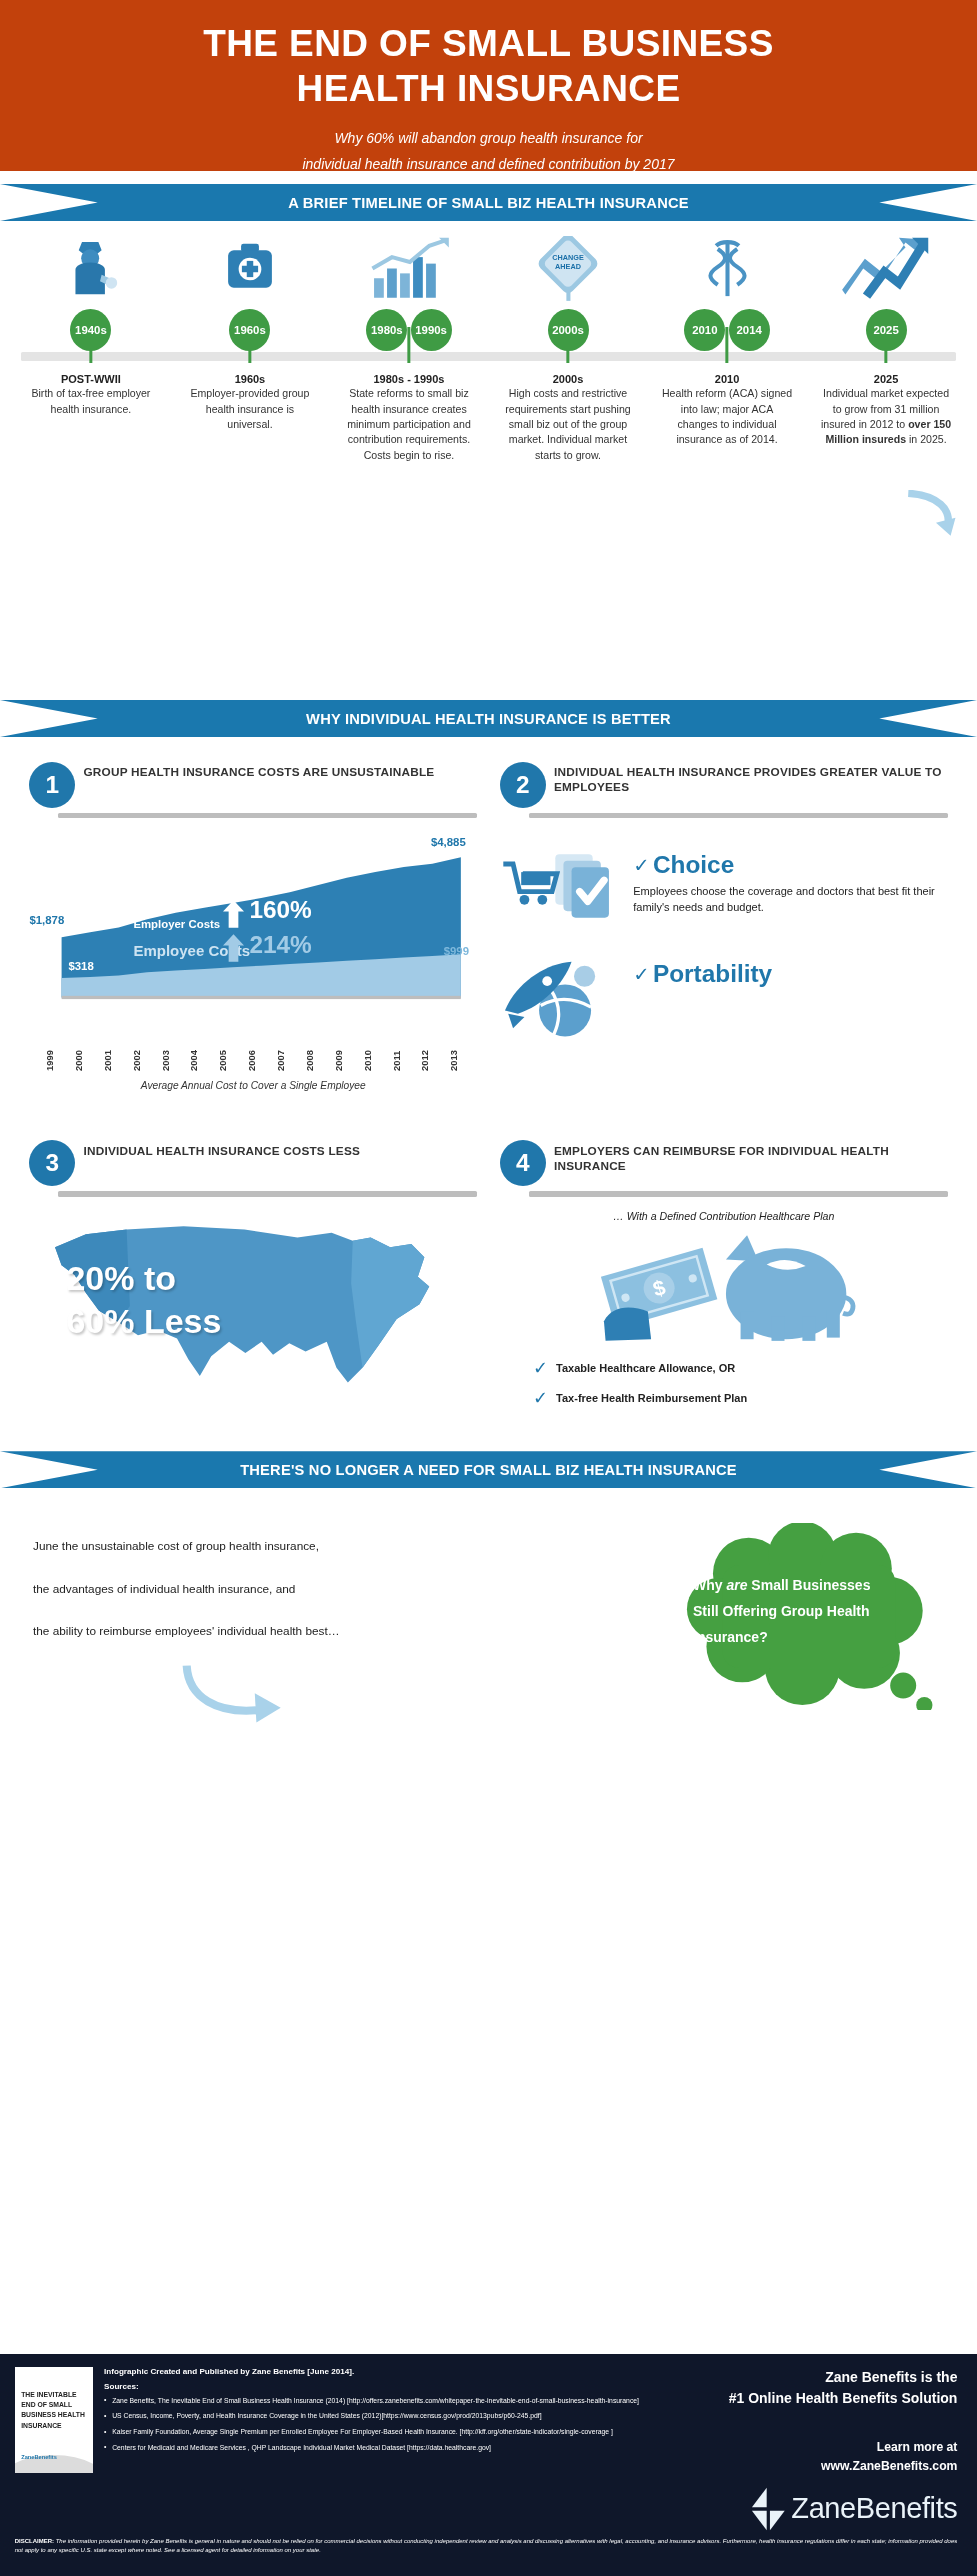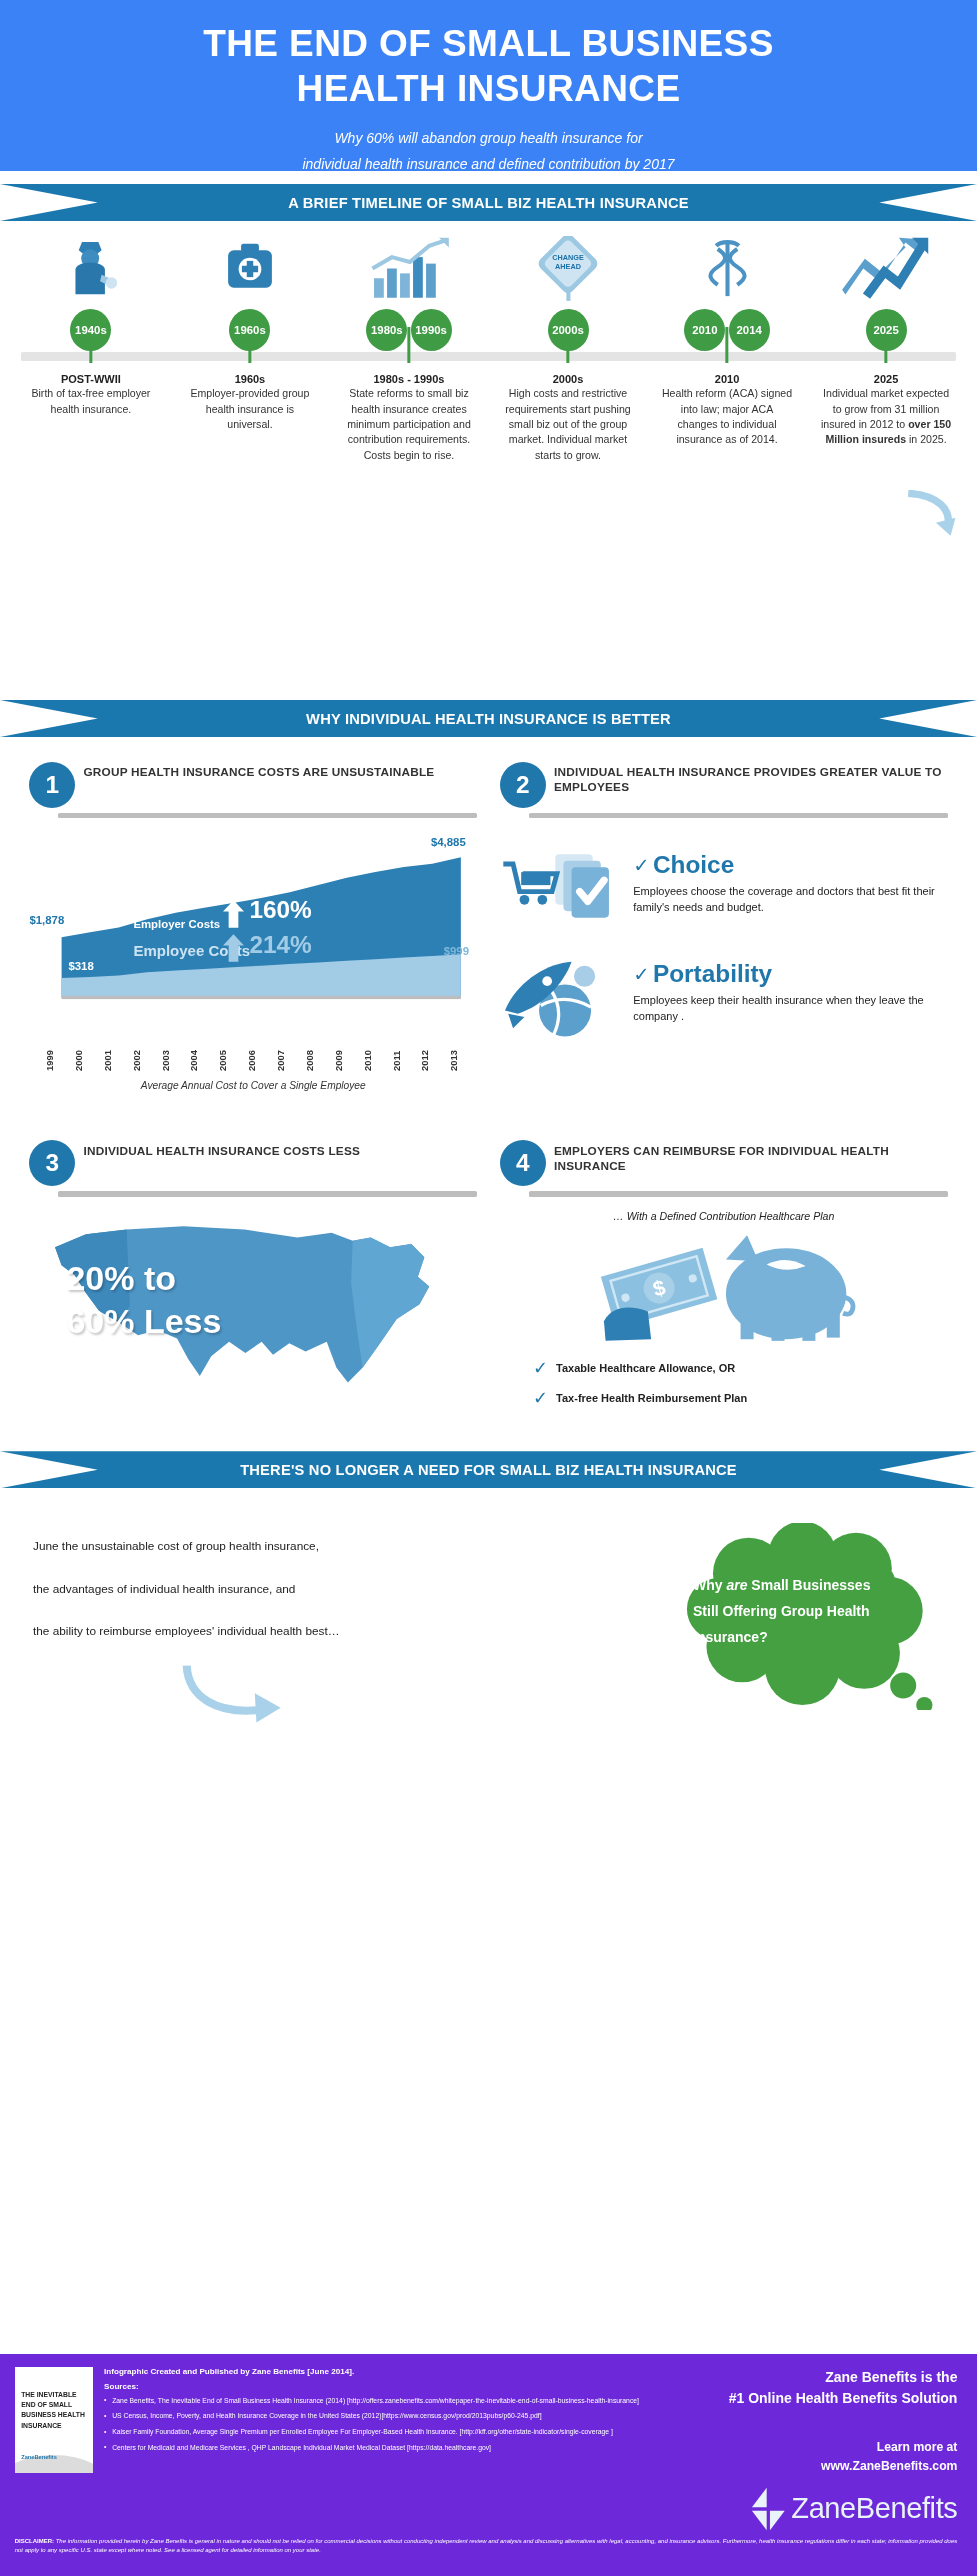--- a/index.html
+++ b/index.html
@@ -7,21 +7,21 @@
     width:977px; height:2576px;
     background:#ffffff;
     font-family:"Liberation Sans", sans-serif;
     color:#333;
     position:relative;
     overflow:hidden;
   }
 
   
   .header {
-    background:#3b82f6;
+    background:#c2410c;
     height:171px;
     padding-top:21px;
     text-align:center;
   }
   .header h1 {
     color:#fff;
     font-size:37px;
     font-weight:bold;
     letter-spacing:0.4px;
     line-height:1.22;
@@ -123,21 +123,21 @@
   .concl-left { flex:1; padding-top:18px;}
   .concl-left p { font-size:11.8px; line-height:1; margin-bottom:31px; color:#222;}
   .bubble { position:relative; width:293px; min-width:293px; height:187px;}
   .bubble-txt {
     position:absolute; left:42px; top:50px; width:204px;
     color:#fff; font-weight:bold; font-size:14px; line-height:1.85;
   }
   .bubble-txt i { font-style:italic; }
 
   
-  .footer { position:absolute; left:0; right:0; bottom:0; height:222px; background:#6d28d9; color:#fff; }
+  .footer { position:absolute; left:0; right:0; bottom:0; height:222px; background:#0f172a; color:#fff; }
   .footer-in { display:flex; padding:13px 14.7px 0 14.7px; }
   .wp-card {
     width:78px; min-width:78px; height:106px; background:#fff; color:#222;
     font-size:6.8px; font-weight:bold; line-height:1.5; padding:23px 6.5px 0 6.5px;
     position:relative; overflow:hidden;
   }
   .wp-card .arc { position:absolute; left:-16.3px; right:-16.3px; bottom:-41px; height:59px; background:#dcdcdc; border-radius:50%; }
   .wp-card .zb { position:absolute; left:6.5px; bottom:11.4px; font-size:5.7px; color:#2077ab; font-weight:bold; }
   .srcs { flex:1; padding:0 11.4px; }
   .srcs .lead { font-size:8.1px; font-weight:bold; margin-bottom:5.7px;}
@@ -402,21 +402,20 @@
           <path d="M6 62 C20 28 56 4 88 2 C78 30 52 56 22 66z" fill="#2e7fb4"></path>
           <circle cx="58" cy="26" r="6" fill="#fff"></circle>
           <path d="M10 66 L30 70 L16 84z" fill="#2e7fb4"></path>
         </svg>
       </div>
       <div>
         <div class="ben-title">
             <span class="ben-check">✓</span>
             <span>Portability</span>
           </div>
-        <div class="ben-text">Employees keep their health insurance when they leave the company .</div>
       </div>
     </div>
   </div>
 </div>
 
 <div class="grid" style="margin-top:49px">
 
   <div class="cell">
     <div class="sec-head">
       <div class="numcircle">3</div>

